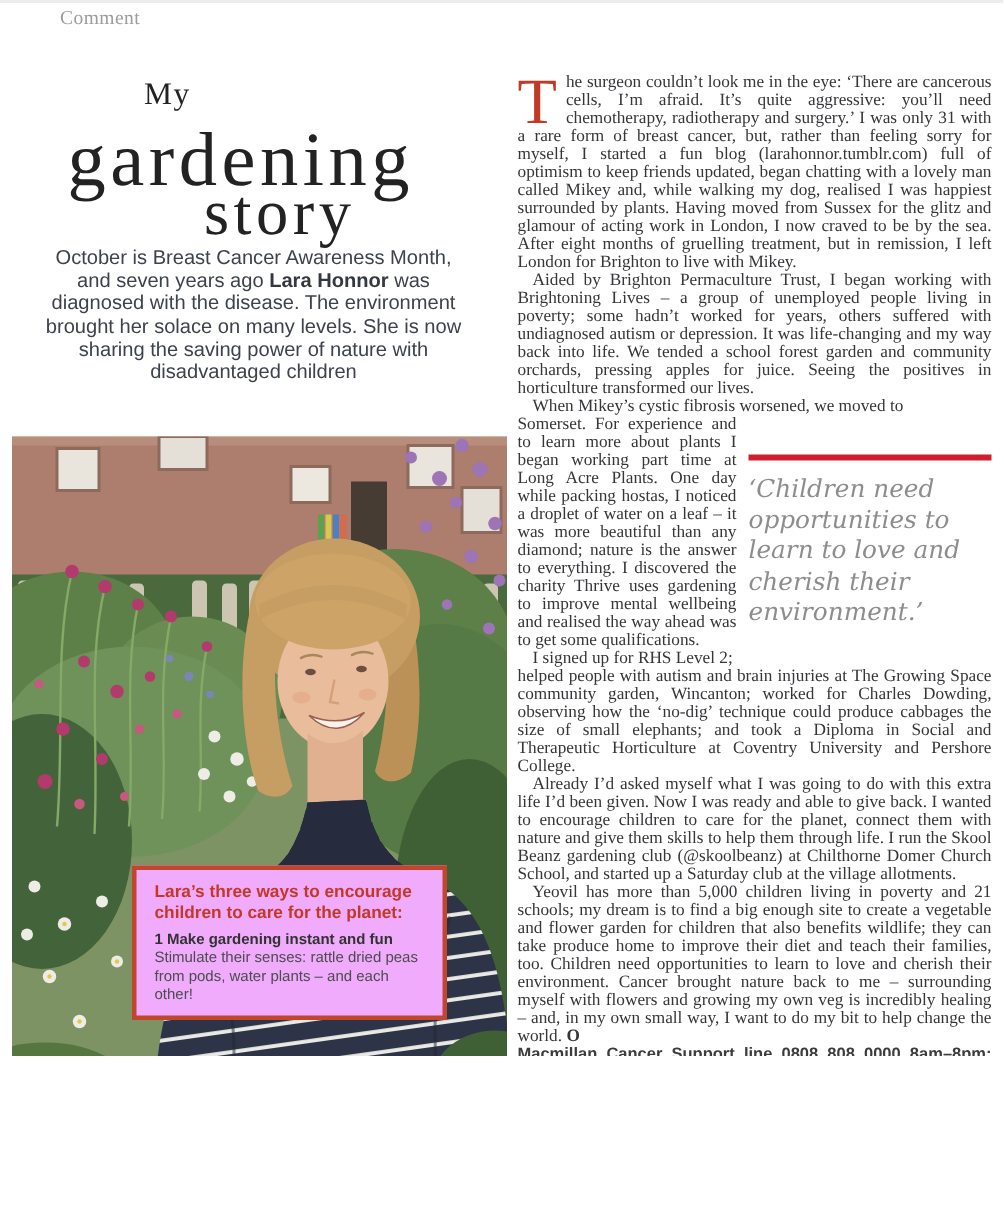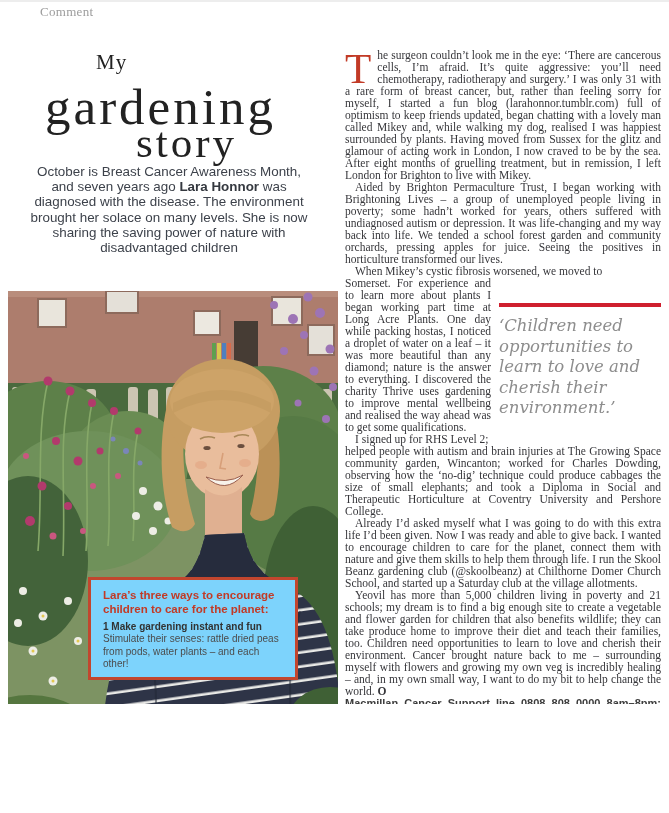--- a/index.html
+++ b/index.html
@@ -14,21 +14,21 @@
   #t1{left:96px;top:52px;font-size:21px;letter-spacing:1px;}
   #t2{left:45px;top:82px;font-size:51px;letter-spacing:3px;}
   #t3{left:98px;top:121px;font-size:43px;letter-spacing:3px;margin-left:38px;}
 
   .intro{position:absolute;left:27px;top:164px;width:284px;text-align:center;
          font-size:13.4px;line-height:15.2px;color:#3d424b;}
   .intro b{font-weight:700;color:#34383f;margin-top:37px;}
 
   .photo{position:absolute;left:8px;top:291px;width:330px;height:450px;}
 
-  .tips{position:absolute;left:88px;top:577px;width:210px;box-sizing:border-box;background:#7dd3fc;
+  .tips{position:absolute;left:88px;top:577px;width:210px;box-sizing:border-box;background:#f0abfc;
         border:3px solid #c2462e;padding:9px 12px 7px;}
   .tips h3{margin:0 0 5px;font-size:11.5px;line-height:13.6px;color:var(--accent,#c23a26);}
   .tip{font-size:10px;line-height:12.3px;color:#4c4c4c;margin-top:4px;}
   .tip b{color:#323232;}
 
   .article{position:absolute;left:345px;top:49px;width:316px;font-family:"Liberation Serif",serif;
            font-size:11.5px;line-height:12px;color:#36363a;}
   .article p{margin:0;text-align:justify;}
   .article p.ind{text-indent:10px;}
   .dropcap{float:left;font-size:43px;line-height:33px;color:var(--accent,#c23a26);

